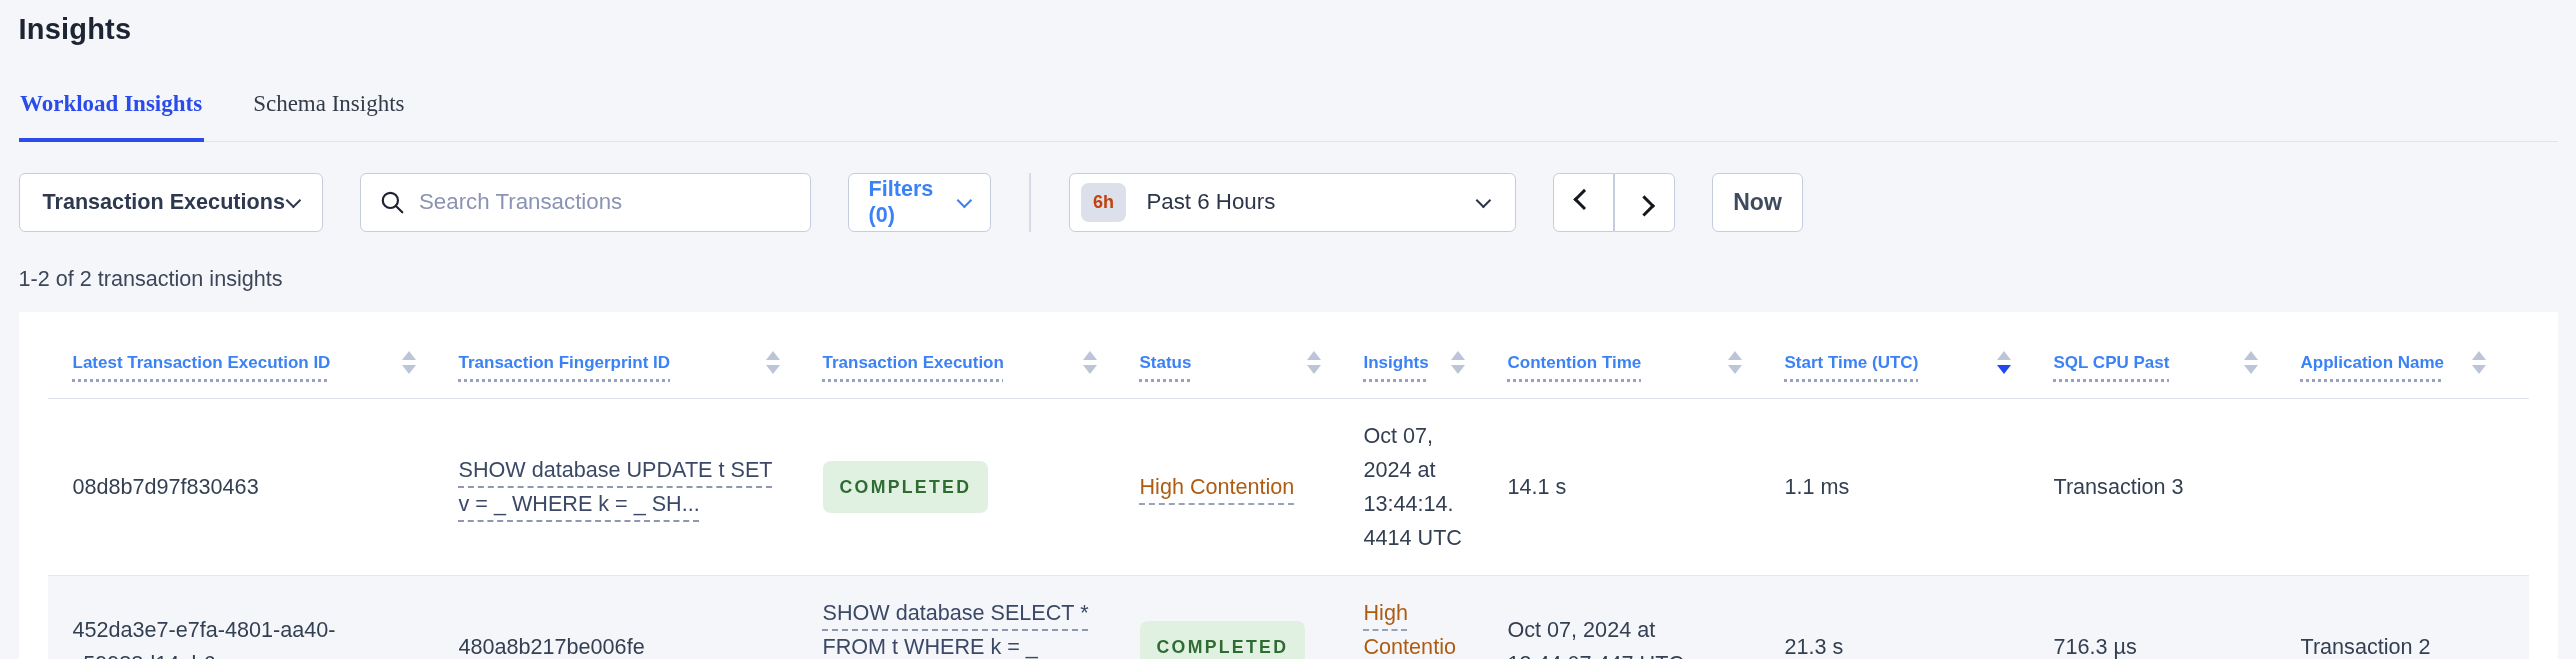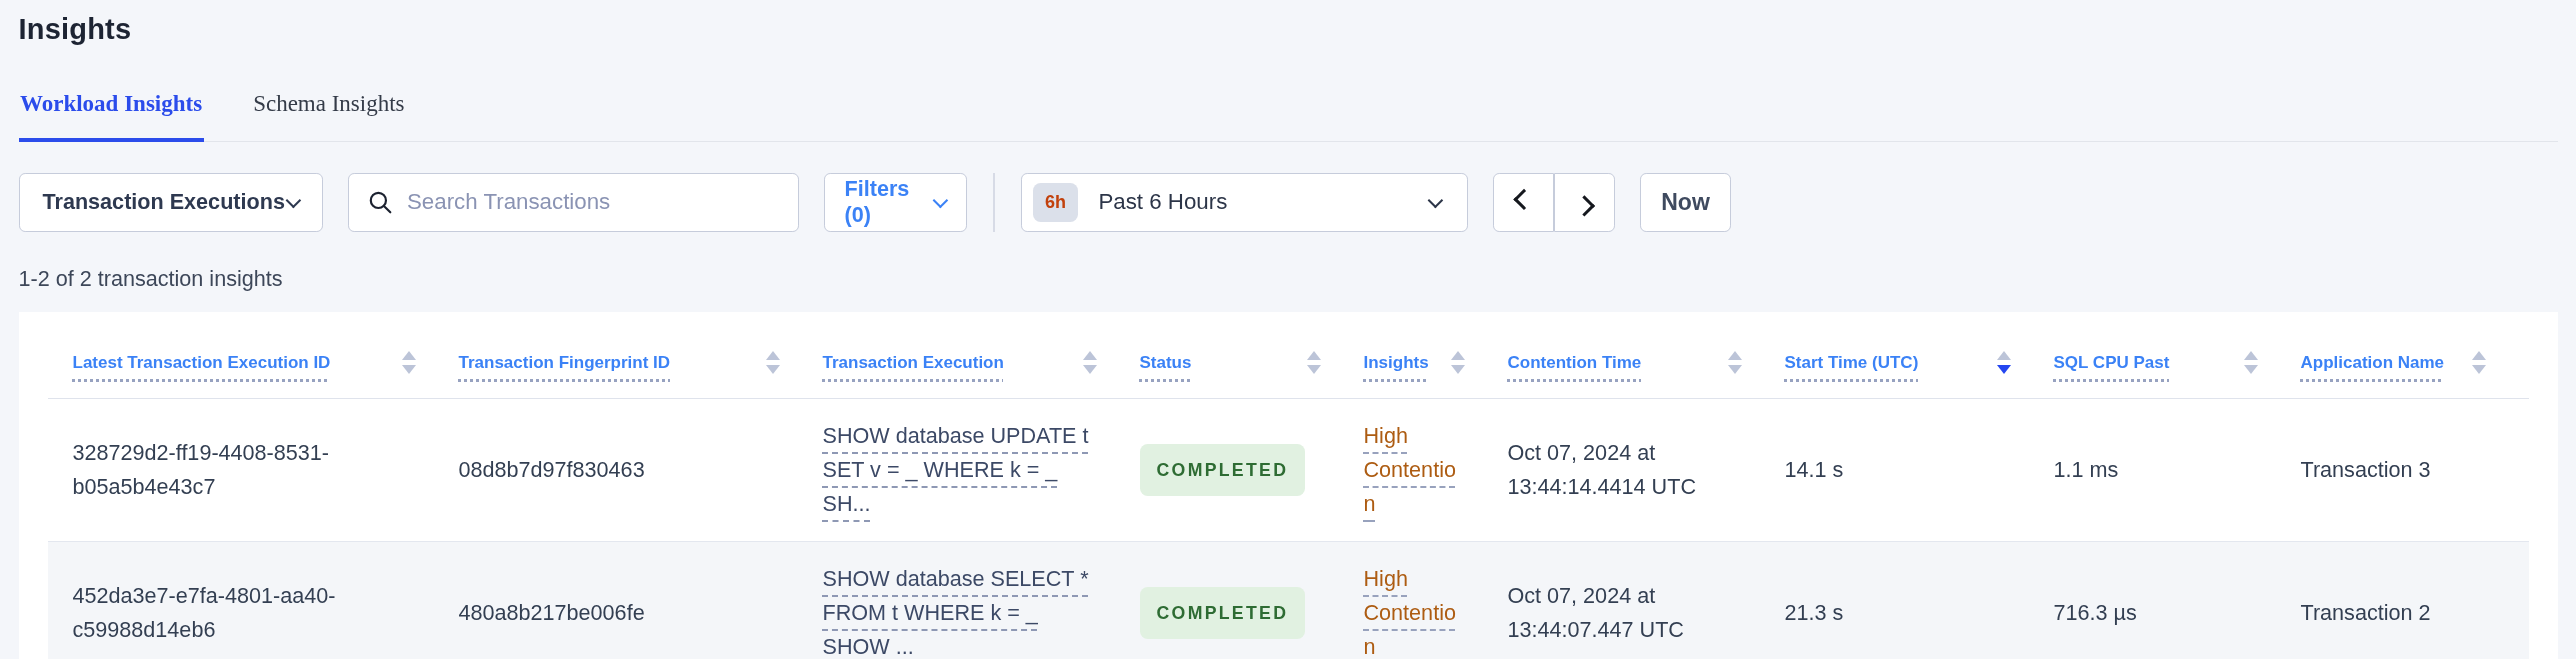--- a/index.html
+++ b/index.html
@@ -18,21 +18,21 @@
 
   
   .tabs { display: flex; gap: 48px; margin-top: 43px; border-bottom: 1.5px solid #e2e5eb; }
   .tab {
     font-size: 23px; color: #343b48; padding: 0 1.5px 20px;
     margin-bottom: -1.5px; cursor: pointer; line-height: 28px; font-family: Liberation Serif, serif;
   }
   .tab.active { color: #2b4ceb; font-weight: 600; border-bottom: 4.6px solid #2b4ceb; }
 
   
-  .toolbar { display: flex; align-items: center; margin-top: 31px; gap: 25px; }
+  .toolbar { display: flex; align-items: center; margin-top: 31px; gap: 37px; }
   .btn, .search-box, .time-btn {
     background: #fff; border: 1.5px solid #c6ccdb; border-radius: 6.2px;
     height: 59px; display: flex; align-items: center;
   }
   .select-btn { width: 304px; padding: 0 23px; justify-content: space-between;
     font-size: 21.6px; font-weight: 700; color: #2e3950; cursor: pointer; }
   .chev {
     width: 10.8px; height: 10.8px; border-right: 2.7px solid currentColor;
     border-bottom: 2.7px solid currentColor; transform: rotate(45deg) translate(-1.5px,-1.5px);
     display: inline-block; flex: none;
@@ -230,21 +230,20 @@
         <div class="th">
     <span class="th-label">Application Name</span>
     <span class="sort">
       <i class="tri up"></i>
       <i class="tri down"></i>
     </span>
   </div>
       </div>
     <div class="tbody">
         <div class="trow">
-    <div class="td">328729d2-ff19-4408-8531-b05a5b4e43c7</div>
     <div class="td">08d8b7d97f830463</div>
     <div class="td"><span class="sql-link">SHOW database UPDATE t SET v = _ WHERE k = _ SH...</span></div>
     <div class="td"><span class="status-badge">COMPLETED</span></div>
     <div class="td"><span class="insight-link">High Contention</span></div>
     <div class="td">Oct 07, 2024 at 13:44:14.4414 UTC</div>
     <div class="td">14.1 s</div>
     <div class="td">1.1 ms</div>
     <div class="td">Transaction 3</div>
   </div>
         <div class="trow highlighted">

